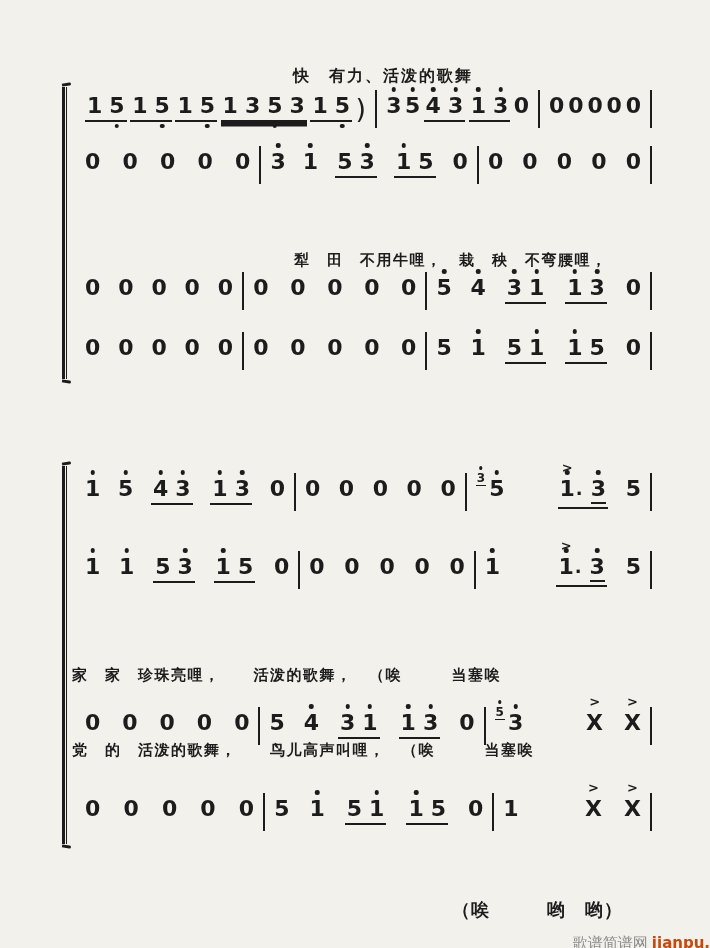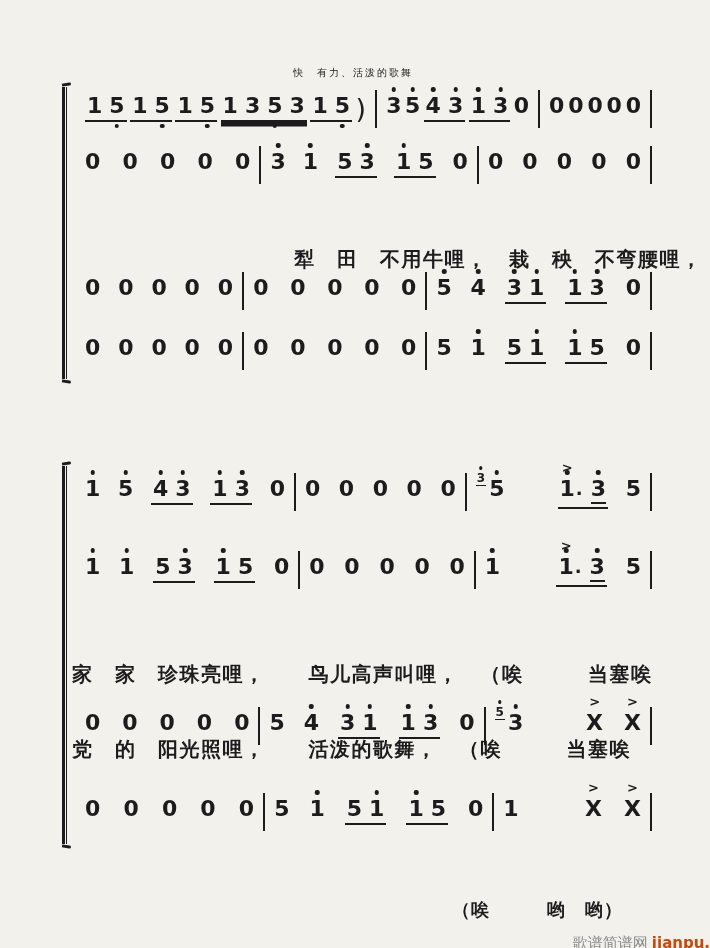--- a/index.html
+++ b/index.html
@@ -1,21 +1,21 @@
 <!DOCTYPE html>
 <html><head>
 <meta charset="utf-8">
 <style>
   :root{ --ink:#1c1c1c; --paper:#f2f1ec; }
   html,body{ margin:0; padding:0; background:#e8e7e2; }
   .page{ position:relative; width:710px; height:948px; background:var(--paper);
          font-family:"Liberation Sans", sans-serif; color:var(--ink); overflow:hidden; }
 
   
-  .tempo{ position:absolute; top:66px; left:293px; font-size:10px; font-weight:400;
+  .tempo{ position:absolute; top:66px; left:293px; font-size:16px; font-weight:700;
           letter-spacing:2px; white-space:pre; }
 
   
   .system{ position:absolute; left:62px; width:592px; }
   .system1{ top:85px;  height:300px; }
   .system2{ top:462px; height:386px; }
 
   .bracket{ position:absolute; left:0; width:5px;
     background:linear-gradient(90deg, var(--ink) 0 2.5px, var(--paper) 2.5px 3.5px, var(--ink) 3.5px 5px); }
   .system1 .bracket{ top:2px; height:292px; }
@@ -50,21 +50,21 @@
   .acc{ position:absolute; top:-17px; left:50%; transform:translateX(-50%);
         font:700 13px/1 "DejaVu Sans", sans-serif; }
   .grace{ position:relative; top:-6px; margin-right:3px; padding:0 1px 1px;
           font:700 12px/1 "DejaVu Sans", sans-serif; border-bottom:1.5px solid var(--ink); }
   .grace.ghi::before{ content:""; position:absolute; top:-6px; left:50%; transform:translateX(-50%);
           width:3.5px; height:3.5px; border-radius:50%; background:var(--ink); }
   .dotafter{ font:700 18px/1 "DejaVu Sans", sans-serif; margin:7px 1px 0; }
   .dashbar{ width:14px; height:3.5px; background:var(--ink); margin-top:10px; }
 
   
-  .lyrics{ position:absolute; font-size:20px; font-weight:700; letter-spacing:1.5px;
+  .lyrics{ position:absolute; font-size:15px; font-weight:700; letter-spacing:1.5px;
            line-height:25px; white-space:pre; }
   .system1 .lyrics{ top:112px; left:232px; }
   .system2 .lyrics{ top:150px; left:10px; }
   .coda-lyrics{ position:absolute; top:845px; left:452px; font-size:18px; font-weight:700;
            letter-spacing:1px; line-height:26px; white-space:pre;
            font-family:"Liberation Sans", sans-serif; }
 
   
   .watermark{ position:absolute; top:917px; left:556px; font-size:15px; white-space:pre; }
   .wm-name{ color:#8b8b8b; }
@@ -523,22 +523,22 @@
               <span class="gstack"><span class="odot hi"></span><span class="gl">3</span></span>
             </span>
           </span>
           <span class="note">
             <span class="gstack"><span class="gl">5</span></span>
           </span>
         </div>
         <span class="bar"></span>
       </div>
     <div class="lyrics">
-      <div class="lyric-line">家　家　珍珠亮哩，　　鸟儿高声叫哩，　（唉　　　当塞唉</div>
-      <div class="lyric-line">党　的　阳光照哩，　　活泼的歌舞，　（唉　　　当塞唉</div>
+      <div class="lyric-line">家　家　珍珠亮哩，　　活泼的歌舞，　（唉　　　当塞唉</div>
+      <div class="lyric-line">党　的　活泼的歌舞，　　鸟儿高声叫哩，　（唉　　　当塞唉</div>
     </div>
     <div class="staff st3">
         <div class="measure" style="flex-grow: 1.1;">
           <span class="note">
             <span class="gstack"><span class="gl">0</span></span>
           </span>
           <span class="note">
             <span class="gstack"><span class="gl">0</span></span>
           </span>
           <span class="note">

